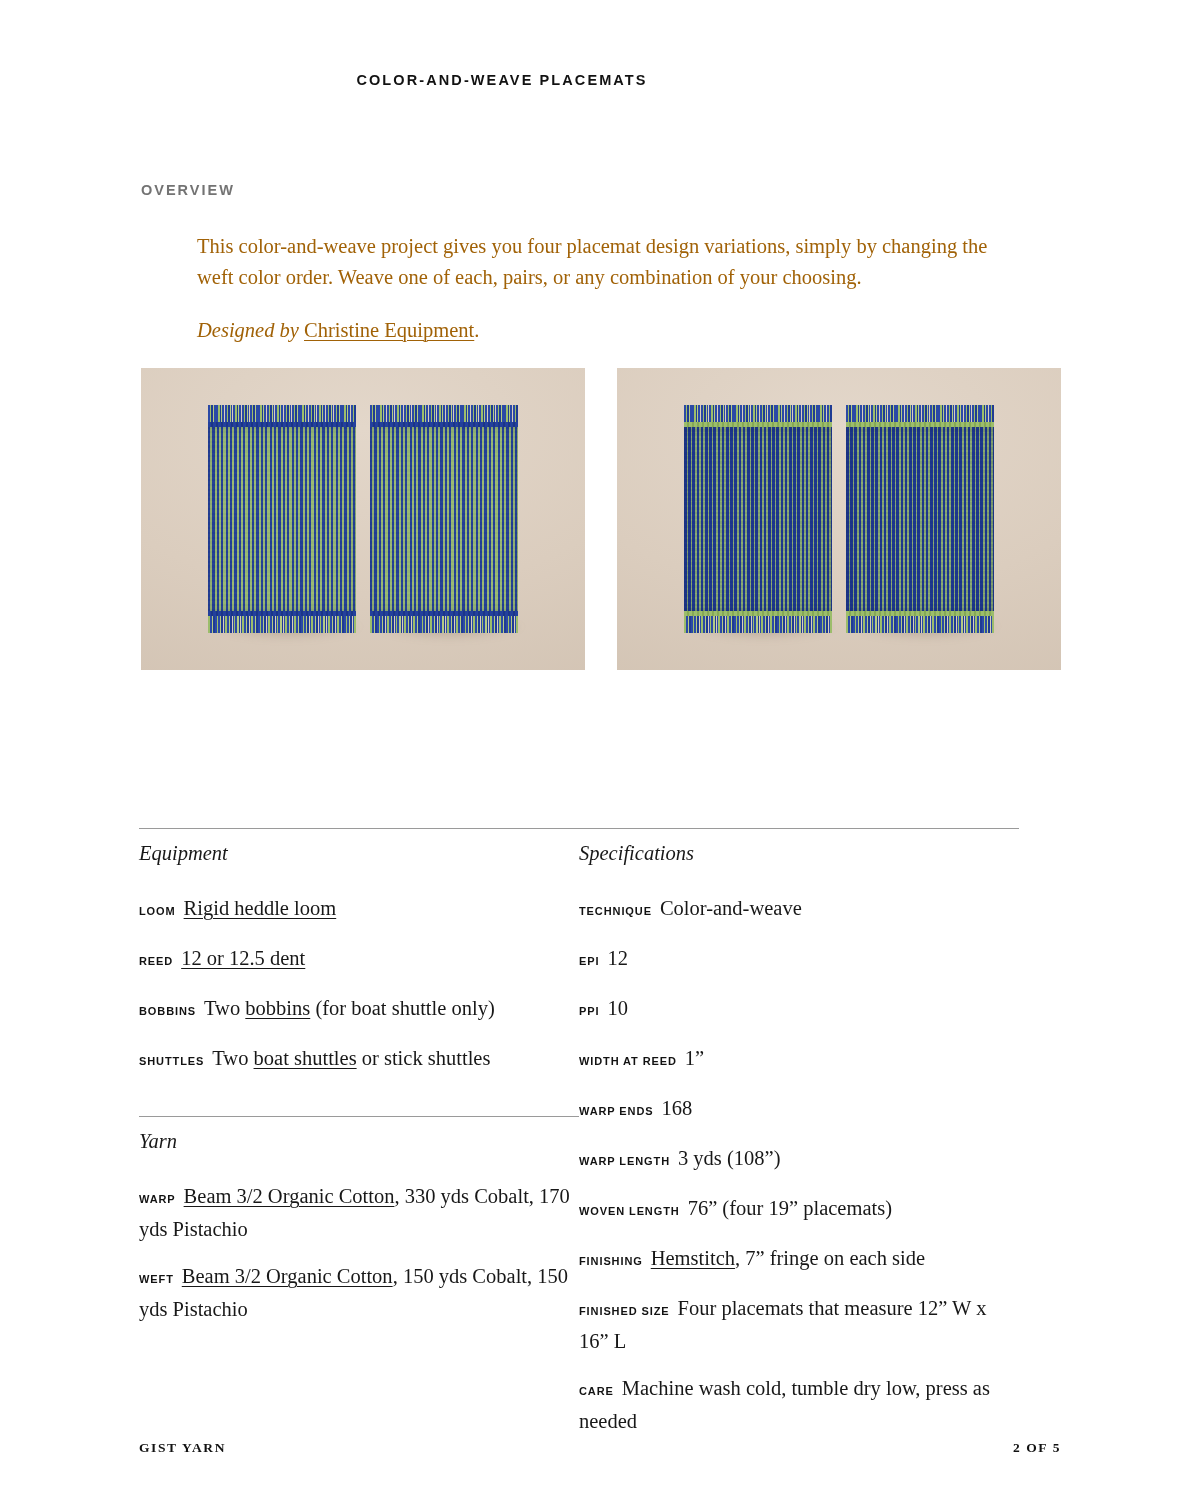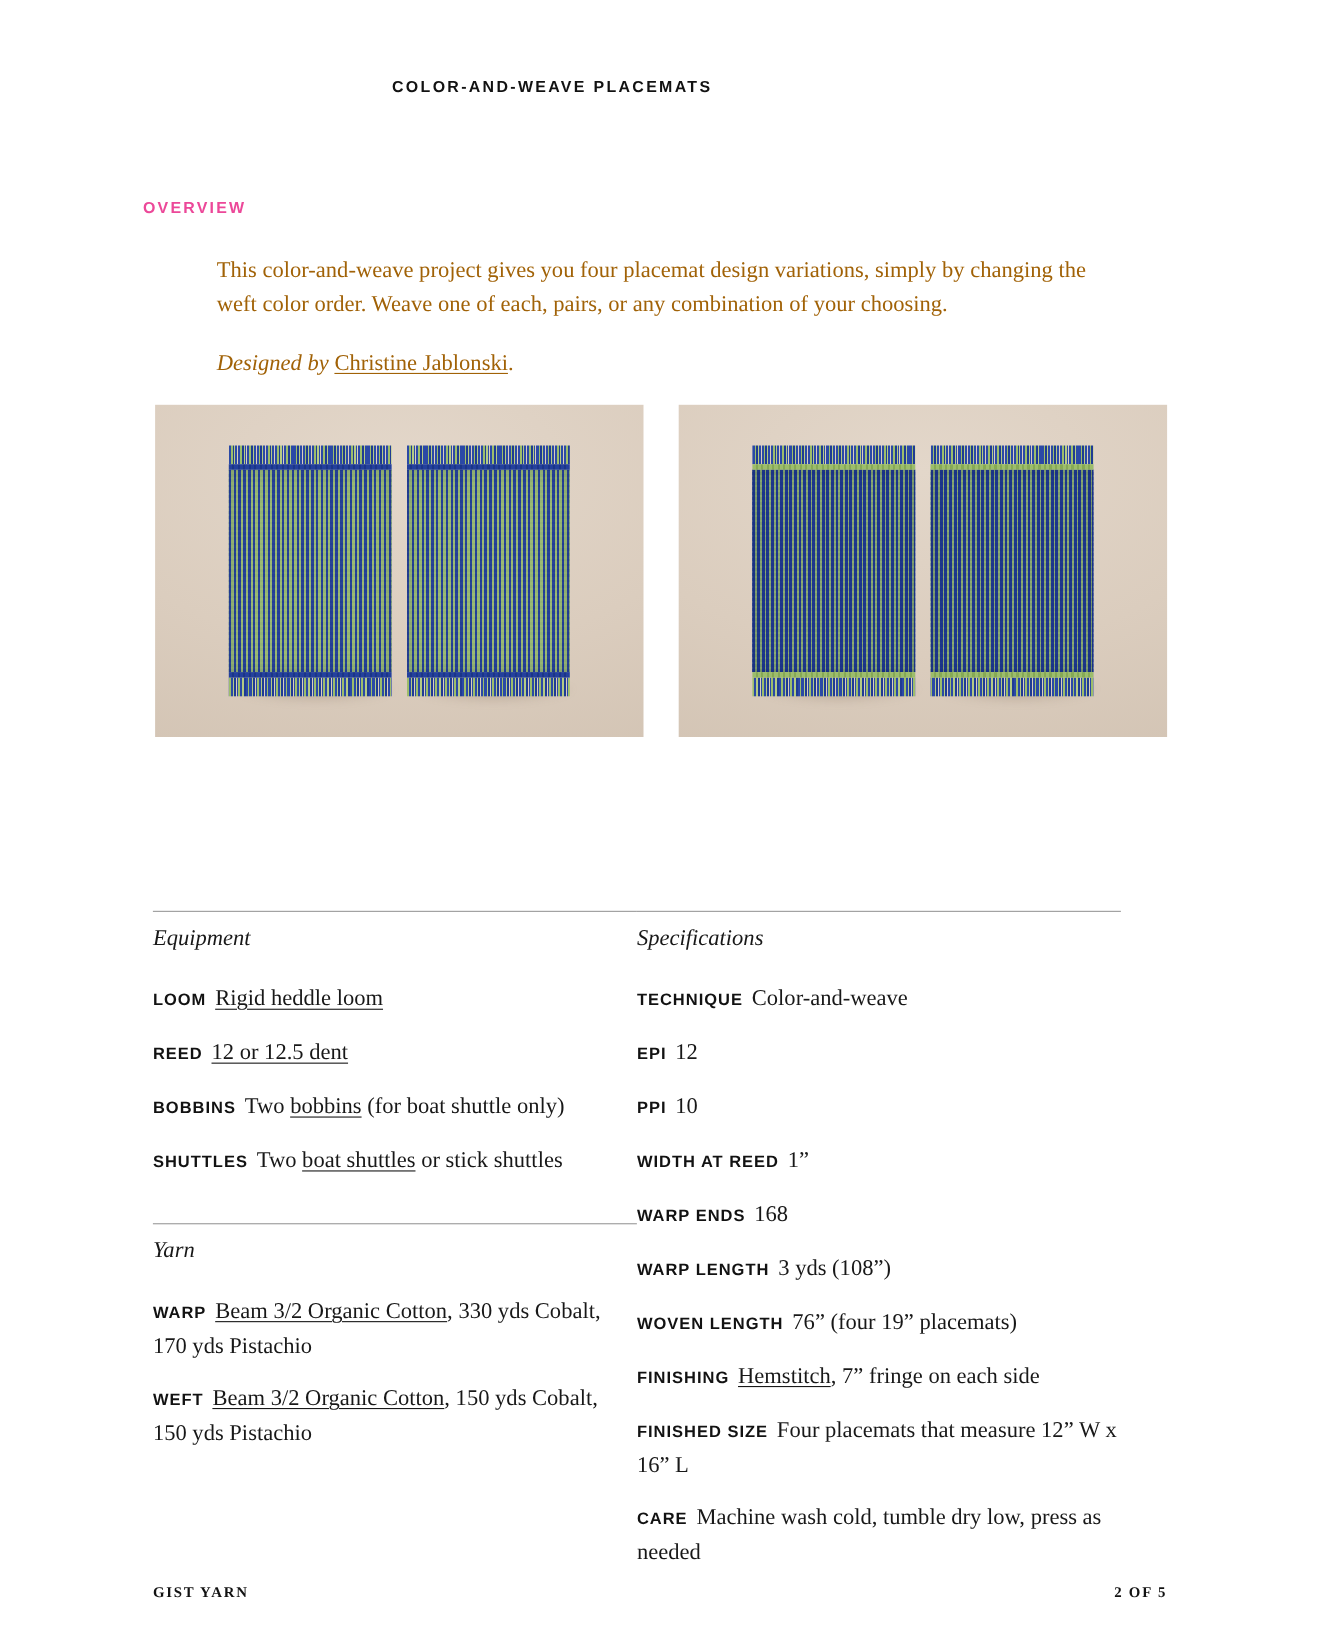--- a/index.html
+++ b/index.html
@@ -25,27 +25,27 @@
     font-family: "Liberation Sans", sans-serif;
     font-weight: bold;
     font-size: 14.5px;
     letter-spacing: 2.1px;
     color: #121212;
   }
 
   
   .section-label {
     position: absolute;
-    left: 130px;
+    left: 141px;
     top: 182px;
     font-family: "Liberation Sans", sans-serif;
     font-weight: bold;
     font-size: 14.5px;
     letter-spacing: 2.0px;
-    color: #ec4899;
+    color: #737373;
   }
   .overview-body {
     position: absolute;
     left: 197px;
     top: 231px;
     width: 800px;
   }
   .overview-body p {
     margin: 0;
     font-size: 20.5px;
@@ -200,21 +200,21 @@
   .spec-item {
     font-size: 20.5px;
     line-height: 30px;
     margin-bottom: 17px;
     color: #181818;
   }
   .spec-item:last-child { margin-bottom: 0; }
   .spec-key {
     font-family: "Liberation Sans", sans-serif;
     font-weight: bold;
-    font-size: 15px;
+    font-size: 11px;
     letter-spacing: 0.9px;
     color: #121212;
     margin-right: 8px;
   }
   .spec-val { color: #181818; }
 
   .block-gap { margin-top: 40px; }
 
   
   .footer {
@@ -234,21 +234,21 @@
 </head>
 <body>
 
 <div class="running-head">COLOR-AND-WEAVE PLACEMATS</div>
 
 <div class="section-label">OVERVIEW</div>
 
 <div class="overview-body">
   <p>This color-and-weave project gives you four placemat design variations, simply by changing the weft color order. Weave one of each, pairs, or any combination of your choosing.</p>
   <p class="byline">
-    <em>Designed by </em><a class="ulink" href="#">Christine Jablonski</a><span>.</span>
+    <em>Designed by </em><a class="ulink" href="#">Christine Equipment</a><span>.</span>
   </p>
 </div>
 
 <div class="photo-row">
 
   <div class="photo">
     <div class="mats">
       <div class="mat-wrap var-a">
         <div class="fringe fringe-top"></div>
         <div class="selvedge"></div>

